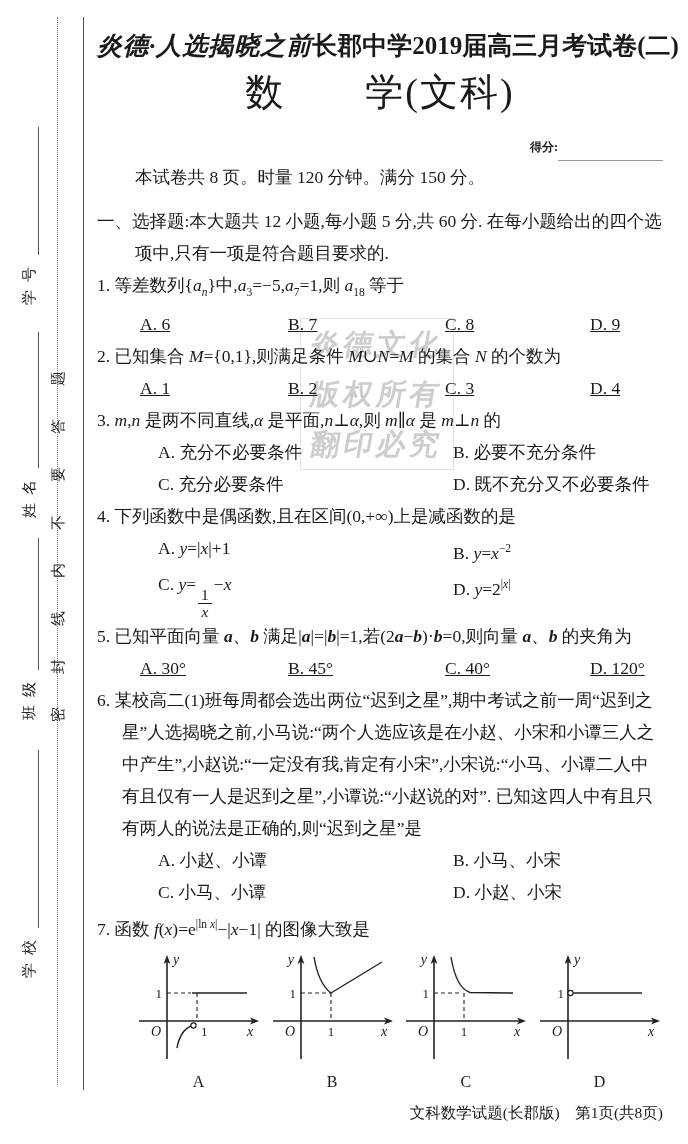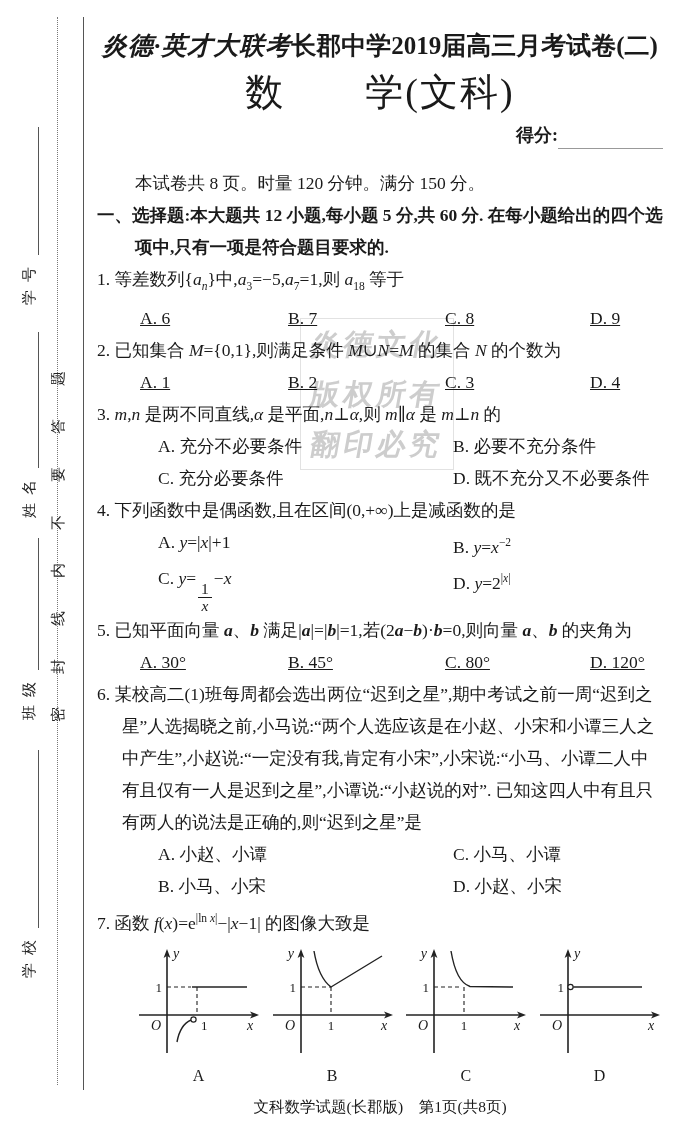--- a/index.html
+++ b/index.html
@@ -28,45 +28,45 @@
                       transform:skewX(-10deg); line-height:1; }
 
   
   .content { position:absolute; left:97px; top:17px; width:566px; z-index:1;
              font-size:17.5px; line-height:32px; }
   .exam-title { text-align:center; font-size:25px; font-weight:700; margin-top:12px;
                 line-height:34px; white-space:nowrap; }
   .exam-title .series { font-style:italic; letter-spacing:1px; }
   .subject-title { text-align:center; font-size:38px; font-weight:400; margin-top:4px;
                    line-height:50px; letter-spacing:2px; }
-  .score-row { text-align:right; margin-top:4px; line-height:28px; font-weight:700; font-size:18px; }
+  .score-row { text-align:right; margin-top:16px; line-height:28px; font-weight:700; font-size:12px; }
   .score-blank { display:inline-block; width:105px; height:19px; border-bottom:1px solid #999;
                  vertical-align:bottom; }
-  .paper-info { margin-top:18px; text-indent:38px; }
-  .section-head { font-weight:700; padding-left:38px; text-indent:-38px; }
+  .paper-info { text-indent:38px; }
+  .section-head { font-weight:400; margin-top:12px; padding-left:38px; text-indent:-38px; }
   .question { padding-left:25px; text-indent:-25px; }
   .options { margin-left:18px; display:grid; text-indent:0; }
   .grid4 { grid-template-columns:148px 157px 145px auto;text-decoration:underline; }
   .grid2 { grid-template-columns:295px auto;margin-left:36px; }
   .option { white-space:nowrap; }
   sub { font-size:11.5px; } sup { font-size:11.5px; }
   i { font-family:Liberation Serif, serif; }
   .frac { display:inline-flex; flex-direction:column; text-align:center; vertical-align:-10px;
           line-height:16px; font-size:15.5px; margin:0 2px; }
   .frac .num { border-bottom:1px solid #1a1a1a; padding:0 3px; }
   .frac .den { padding:0 3px; }
 
   
   .graphs-row { display:flex; justify-content:space-between; width:528px; margin:4px 0 0 38px; }
   .graphs-row figure { margin:0; text-align:center; }
   .graphs-row figcaption { font-size:16px; line-height:22px; }
   .gsvg text { font-size:13px; fill:#1a1a1a; }
   .gsvg .var { font-style:italic; font-size:14px; }
 
-  .page-footer { text-align:center; margin-top:4px; font-size:15.5px; }
+  .page-footer { text-align:right; margin-top:4px; font-size:15.5px; }
 </style>
 </head>
 <body>
 
 <div class="page">
 
   <div class="seal-dotted"></div>
   <div class="seal-solid"></div>
   <div class="vfield vf1"><span>学号</span><span class="blank"></span></div>
   <div class="vfield vf2"><span>姓名</span><span class="blank"></span></div>
@@ -74,21 +74,21 @@
   <div class="vfield vf4"><span>学校</span><span class="blank"></span></div>
   <div class="vseal">密封线内不要答题</div>
 
   <div class="watermark">
     <div class="wline">炎德文化</div>
     <div class="wline">版权所有</div>
     <div class="wline">翻印必究</div>
   </div>
 
   <div class="content">
-    <div class="exam-title"><span class="series">炎德·英才大联考</span><span>长郡中学2019届高三月考试卷(二)</span></div>
+    <div class="exam-title"><span class="series">炎德·人选揭晓之前</span><span>长郡中学2019届高三月考试卷(二)</span></div>
     <div class="subject-title">数　　学(文科)</div>
     <div class="score-row"><span>得分:</span><span class="score-blank"></span></div>
     <div class="paper-info">本试卷共 8 页。时量 120 分钟。满分 150 分。</div>
     <div class="section-head">一、选择题:本大题共 12 小题,每小题 5 分,共 60 分. 在每小题给出的四个选项中,只有一项是符合题目要求的.</div>
 
     <div>
         <div class="question">
           <div class="stem"><span>1.</span> 等差数列{<i>a<sub>n</sub></i>}中,<i>a</i><sub>3</sub>=−5,<i>a</i><sub>7</sub>=1,则 <i>a</i><sub>18</sub> 等于</div>
           <div class="options grid4">
             <span class="option">A. 6</span>
@@ -125,30 +125,30 @@
                 <span class="den"><i>x</i></span>
               </span>−<i>x</i></span>
             <span class="option">D. <i>y</i>=2<sup>|<i>x</i>|</sup></span>
           </div>
         </div>
         <div class="question">
           <div class="stem"><span>5.</span> 已知平面向量 <b><i>a</i></b>、<b><i>b</i></b> 满足|<b><i>a</i></b>|=|<b><i>b</i></b>|=1,若(2<b><i>a</i></b>−<b><i>b</i></b>)·<b><i>b</i></b>=0,则向量 <b><i>a</i></b>、<b><i>b</i></b> 的夹角为</div>
           <div class="options grid4">
             <span class="option">A. 30°</span>
             <span class="option">B. 45°</span>
-            <span class="option">C. 80°</span>
+            <span class="option">C. 40°</span>
             <span class="option">D. 120°</span>
           </div>
         </div>
         <div class="question">
           <div class="stem"><span>6.</span> 某校高二(1)班每周都会选出两位“迟到之星”,期中考试之前一周“迟到之星”人选揭晓之前,小马说:“两个人选应该是在小赵、小宋和小谭三人之中产生”,小赵说:“一定没有我,肯定有小宋”,小宋说:“小马、小谭二人中有且仅有一人是迟到之星”,小谭说:“小赵说的对”. 已知这四人中有且只有两人的说法是正确的,则“迟到之星”是</div>
           <div class="options grid2">
             <span class="option">A. 小赵、小谭</span>
+            <span class="option">B. 小马、小宋</span>
             <span class="option">C. 小马、小谭</span>
-            <span class="option">B. 小马、小宋</span>
             <span class="option">D. 小赵、小宋</span>
           </div>
         </div>
         <div class="question">
           <div class="stem"><span>7.</span> 函数 <i>f</i>(<i>x</i>)=e<sup>|ln <i>x</i>|</sup>−|<i>x</i>−1| 的图像大致是</div>
         </div>
       </div>
 
     <div class="graphs-row">
       <figure>

